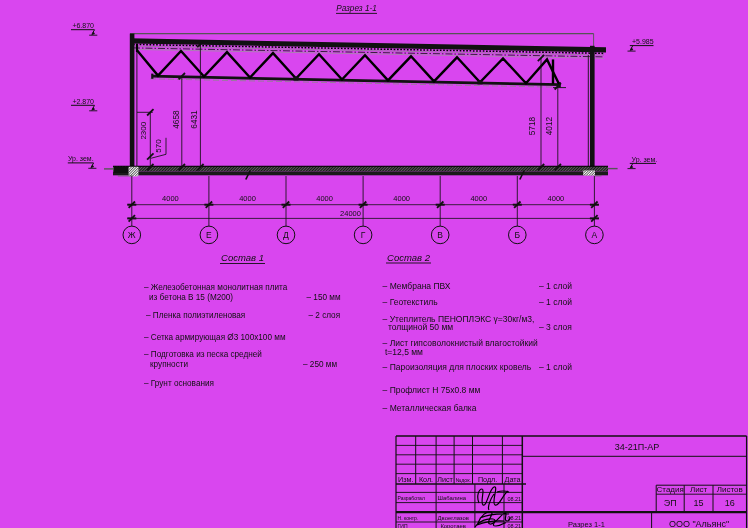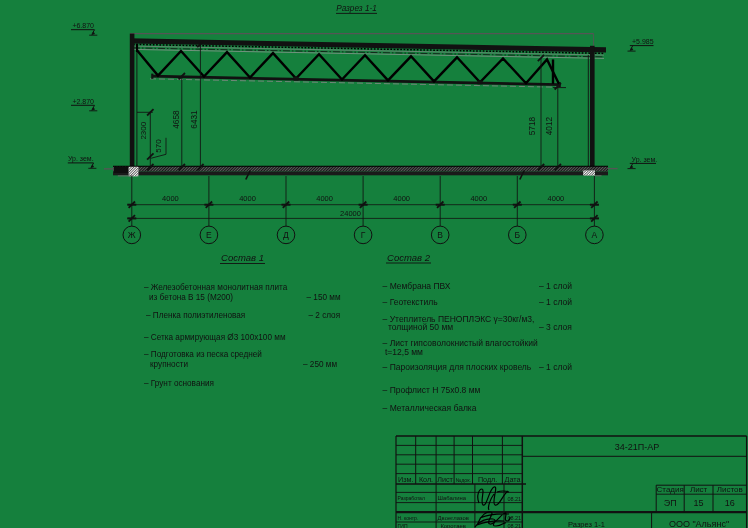--- a/index.html
+++ b/index.html
@@ -1,16 +1,16 @@
 <!DOCTYPE html>
 <html><head>
 <meta charset="utf-8">
 <style>
   html,body{margin:0;padding:0;background:#fff;}
-  #page{position:relative;width:748px;height:528px;background:#15803d;overflow:hidden;
+  #page{position:relative;width:748px;height:528px;background:#d946ef;overflow:hidden;
         font-family:"Liberation Sans", sans-serif;}
   svg{position:absolute;left:0;top:0;}
   text{fill:#111;}
 </style>
 </head>
 <body>
 
 <div id="page">
 <svg width="748" height="528" viewBox="0 0 748 528">
 <defs>

